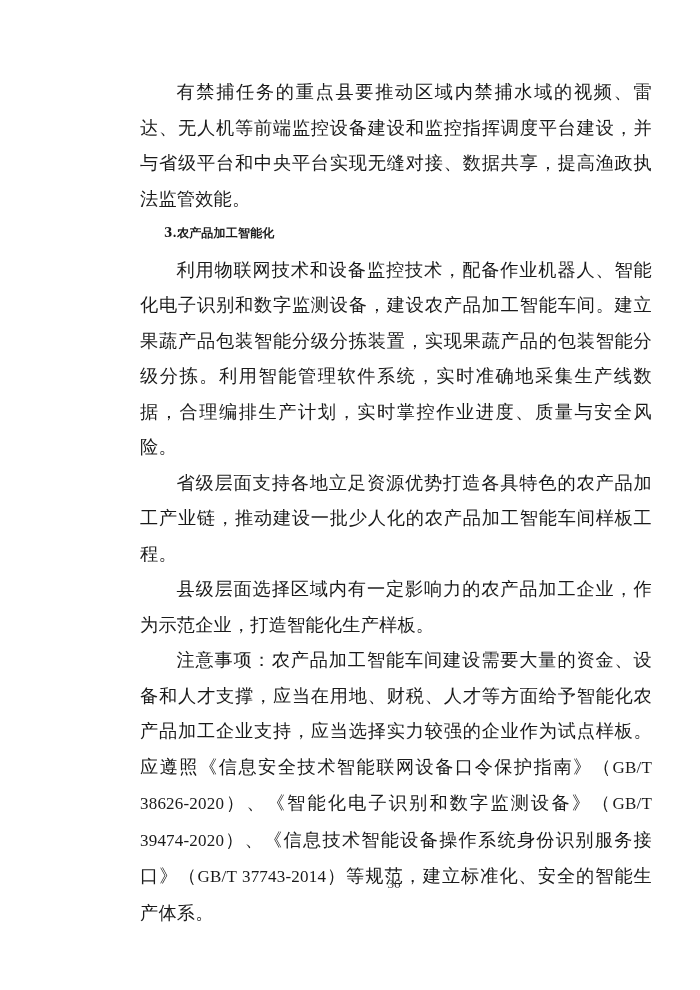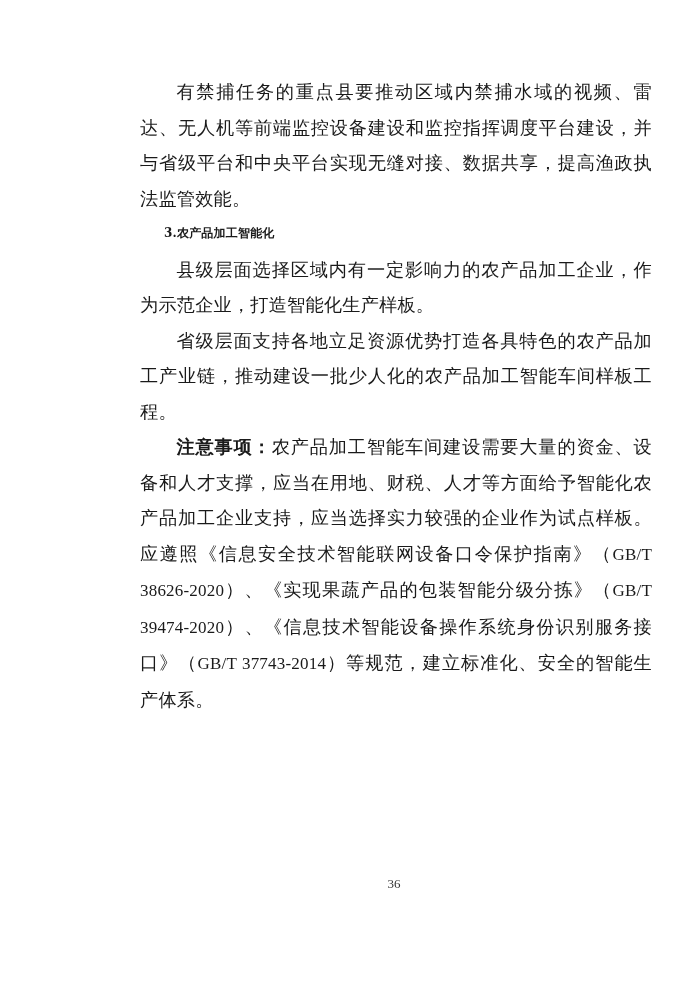--- a/index.html
+++ b/index.html
@@ -37,21 +37,21 @@
   }
   .heading {
     font-size: 12px;
     line-height: 35.5px;
     font-weight: bold;
     text-indent: 2em;
     margin: 0;
     letter-spacing: 0.2px;
   }
   .note-label {
-    font-weight: bold;
+    font-weight: normal;
   }
   .latin {
     font-family: "Liberation Serif", "DejaVu Serif", serif;
     font-size: 17px;
   }
   .pagenum {
     position: absolute;
     left: 0;
     right: 0;
     top: 876px;
@@ -64,25 +64,26 @@
 </head>
 <body>
 
 <div class="page">
   <div class="content">
 
     <p class="para indent">有禁捕任务的重点县要推动区域内禁捕水域的视频、雷达、无人机等前端监控设备建设和监控指挥调度平台建设，并与省级平台和中央平台实现无缝对接、数据共享，提高渔政执法监管效能。</p>
 
     <h3 class="heading">3.农产品加工智能化</h3>
 
+    <p class="para indent">利用物联网技术和设备监控技术，配备作业机器人、智能化电子识别和数字监测设备，建设农产品加工智能车间。建立果蔬产品包装智能分级分拣装置，实现果蔬产品的包装智能分级分拣。利用智能管理软件系统，实时准确地采集生产线数据，合理编排生产计划，实时掌控作业进度、质量与安全风险。</p>
+
+    <p class="para indent">省级层面支持各地立足资源优势打造各具特色的农产品加工产业链，推动建设一批少人化的农产品加工智能车间样板工程。</p>
 
     <p class="para indent">县级层面选择区域内有一定影响力的农产品加工企业，作为示范企业，打造智能化生产样板。</p>
 
-    <p class="para indent">省级层面支持各地立足资源优势打造各具特色的农产品加工产业链，推动建设一批少人化的农产品加工智能车间样板工程。</p>
-
     <p class="para indent">
-      <span class="note-label">注意事项：</span><span>农产品加工智能车间建设需要大量的资金、设备和人才支撑，应当在用地、财税、人才等方面给予智能化农产品加工企业支持，应当选择实力较强的企业作为试点样板。应遵照《信息安全技术智能联网设备口令保护指南》（</span><span class="latin">GB/T 38626-2020</span><span>）、《实现果蔬产品的包装智能分级分拣》（</span><span class="latin">GB/T  39474-2020</span><span>）、《信息技术智能设备操作系统身份识别服务接口》（</span><span class="latin">GB/T 37743-2014</span><span>）等规范，建立标准化、安全的智能生产体系。</span>
+      <span class="note-label">注意事项：</span><span>农产品加工智能车间建设需要大量的资金、设备和人才支撑，应当在用地、财税、人才等方面给予智能化农产品加工企业支持，应当选择实力较强的企业作为试点样板。应遵照《信息安全技术智能联网设备口令保护指南》（</span><span class="latin">GB/T 38626-2020</span><span>）、《智能化电子识别和数字监测设备》（</span><span class="latin">GB/T  39474-2020</span><span>）、《信息技术智能设备操作系统身份识别服务接口》（</span><span class="latin">GB/T 37743-2014</span><span>）等规范，建立标准化、安全的智能生产体系。</span>
     </p>
 
   </div>
 
   <div class="pagenum">36</div>
 </div>
 
 </body></html>

